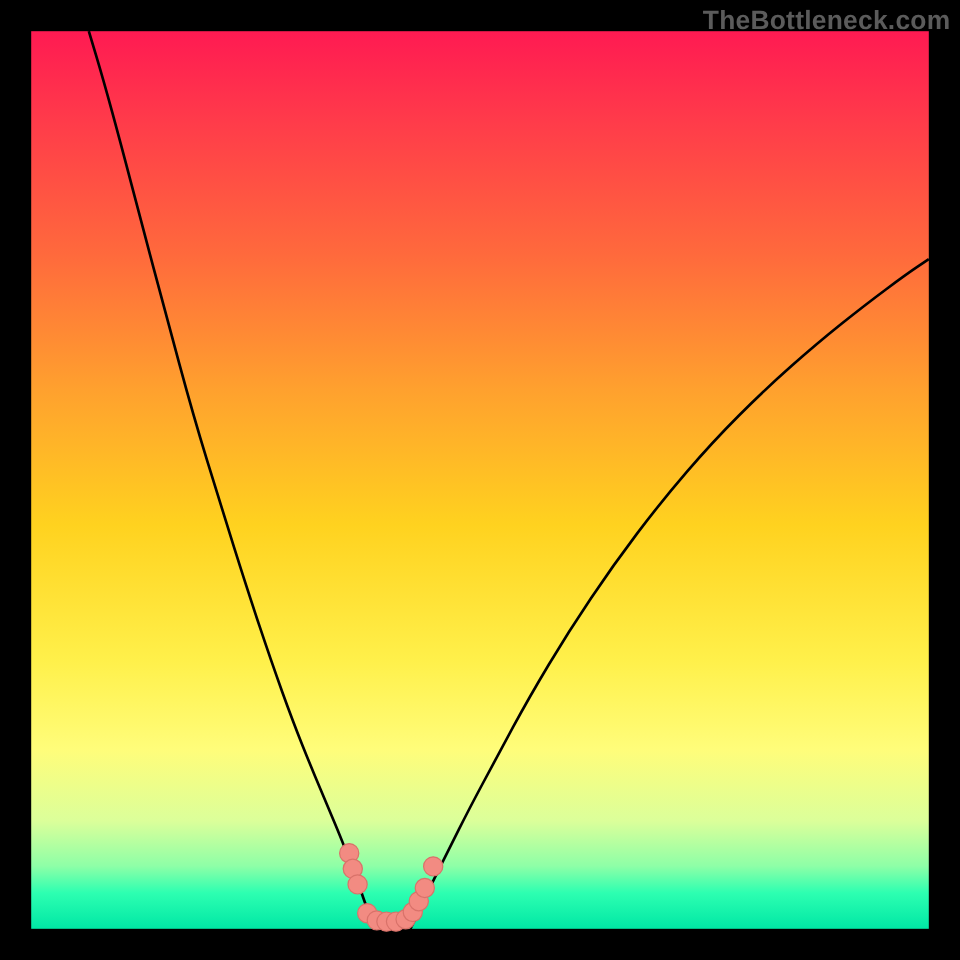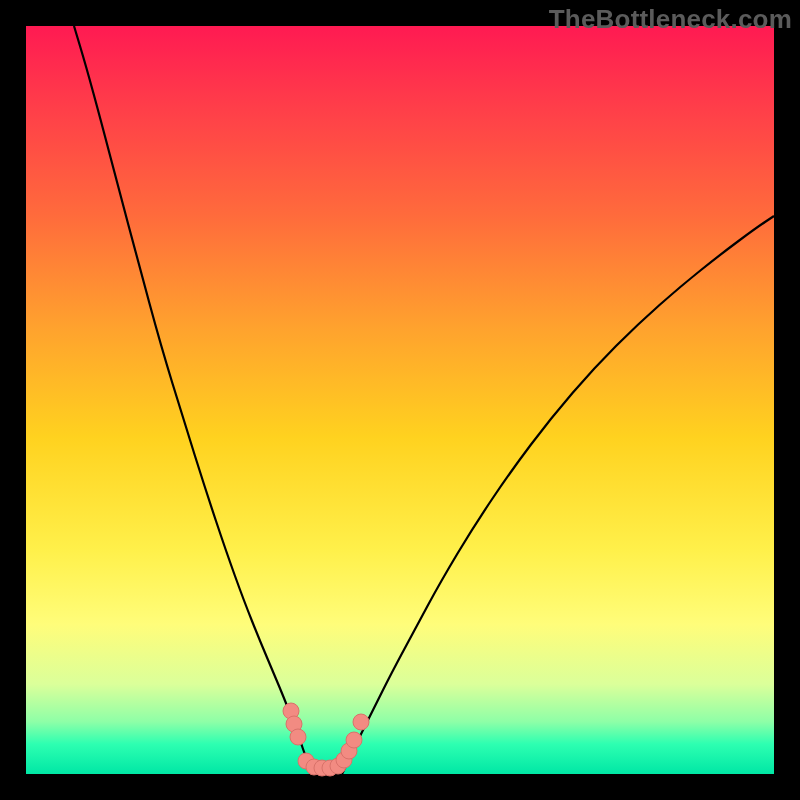--- a/index.html
+++ b/index.html
@@ -37,21 +37,21 @@
       #8effa7 93%,
       #2dffb1 96%,
       #00e7a5 100%
     );
   }
   .watermark {
     position: absolute;
     top: 4px;
     right: 8px;
     color: #5b5b5b;
-    font-size: 26px;
+    font-size: 22px;
     font-weight: 600;
     letter-spacing: 0.2px;
     user-select: none;
   }
   svg.curves {
     position: absolute;
     left: 26px;
     top: 26px;
     width: 748px;
     height: 748px;

